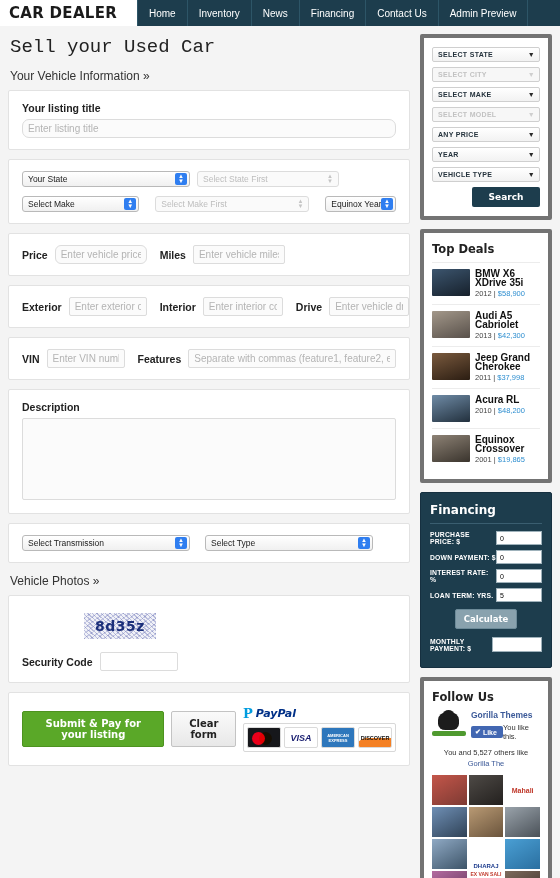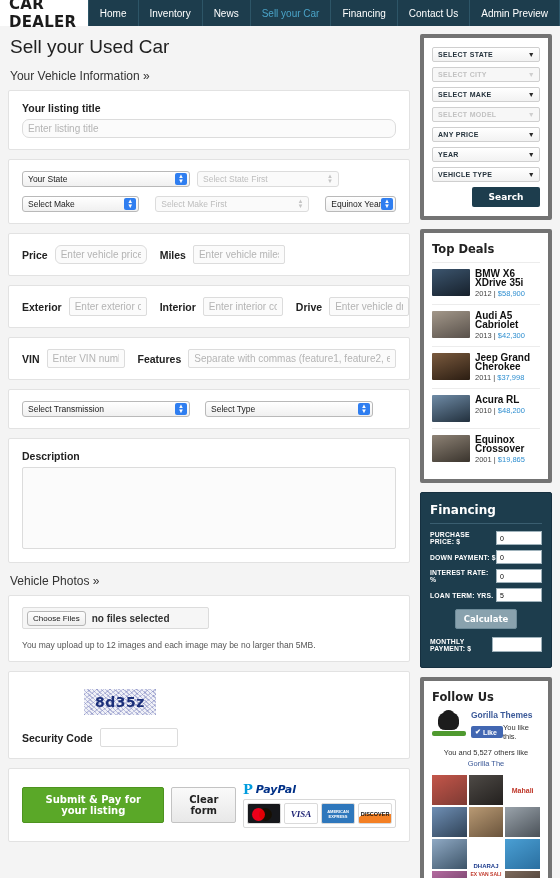--- a/index.html
+++ b/index.html
@@ -34,21 +34,21 @@
   .nav a:first-child { border-left:1px solid #2d5567; }
   .nav a.active { color:#4aa3c7; }
 
   
   .body-wrap { display:flex; padding:0; }
   .col-main { width:420px; padding:8px 10px 0 8px; }
   .col-side { width:140px; padding:8px 8px 0 0; }
 
   .page-title {
     font-size:19px; font-weight:normal; color:#222;
-    margin:2px 0 11px 2px; font-family:Liberation Sans, sans-serif;
+    margin:2px 0 11px 2px; font-family:Liberation Mono, monospace;
   }
   .section-head {
     font-size:12px; color:#333; margin:0 0 7px 2px;
   }
   .card {
     background:#ffffff; border:1px solid #e2e2e2; border-radius:2px;
     margin-bottom:9px; padding:11px 13px;
   }
 
   label.fld-label { font-weight:bold; font-size:10.5px; color:#222; }
@@ -128,21 +128,21 @@
   .paypal { display:flex; align-items:center; gap:3px; justify-content:flex-start; margin-bottom:2px;}
   .pp-mark { font-size:13px; font-weight:bold; color:#009cde; font-family:"DejaVu Serif", serif; }
   .pp-txt { font-size:11px; font-weight:bold; color:#003087; font-family:"DejaVu Sans", sans-serif; font-style:italic;}
   .cards { display:flex; gap:3px; border:1px solid #d8d8d8; padding:3px; background:#fff; border-radius:2px;}
   .cbox { width:34px; height:21px; border:1px solid #dadada; border-radius:2px; background:#fff;
           display:flex; align-items:center; justify-content:center; overflow:hidden; position:relative;}
   .mc { background:#16171b; }
   .mc .c1,.mc .c2 { position:absolute; width:13px; height:13px; border-radius:50%; top:4px;}
   .mc .c1 { background:#eb001b; left:4px; }
   .mc .c2 { background:#f79e1b; left:11px; mix-blend-mode:multiply; }
-  .visa { color:#1a1f71; font-weight:bold; font-style:italic; font-size:9px; font-family:Liberation Serif, serif;}
+  .visa { color:#1a1f71; font-weight:bold; font-style:italic; font-size:9px; font-family:Liberation Sans, sans-serif;}
   .amex { background:#2e77bc; color:#fff; font-size:4px; text-align:center; line-height:5px; padding:2px; font-weight:bold;}
   .disc { background:#fff; position:relative; }
   .disc .dt { font-size:5.5px; font-weight:bold; color:#111; z-index:2; }
   .disc .swoosh { position:absolute; bottom:0; right:0; width:34px; height:9px;
                   background:#f48024; border-radius:14px 0 0 0;}
 
   
   .side-card {
     background:#fff; border:4px solid #737373; border-radius:2px;
     margin-bottom:9px; padding:9px 8px;
@@ -206,21 +206,20 @@
 <body>
 
 <div class="page">
 
   <div class="header">
     <div class="brand">CAR DEALER</div>
     <div class="nav">
       <a href="#">Home</a>
       <a href="#">Inventory</a>
       <a href="#">News</a>
-      <a href="#" class="active">Sell your Car</a>
       <a href="#">Financing</a>
       <a href="#">Contact Us</a>
       <a href="#">Admin Preview</a>
     </div>
   </div>
 
   <div class="body-wrap">
 
     <div class="col-main">
 
@@ -282,46 +281,39 @@
       <div class="card">
         <div class="row">
           <label class="fld-label">VIN</label>
           <input class="txt" style="width: 78px;" placeholder="Enter VIN number">
           <label class="fld-label" style="margin-left:6px">Features</label>
           <input class="txt" style="width: 218px;" placeholder="Separate with commas (feature1, feature2, etc)">
         </div>
       </div>
 
       <div class="card">
+        <span class="fld-title">Description</span>
+        <textarea class="ta" style=""></textarea>
+      </div>
+
+      <div class="card">
         <div class="row">
           <div class="sel" style="width:168px">
             <span>Select Transmission</span>
             <span class="arrow">▲<br>▼</span>
           </div>
           <div class="sel" style="width:168px;margin-left:8px">
             <span>Select Type</span>
             <span class="arrow">▲<br>▼</span>
           </div>
         </div>
       </div>
 
-      <div class="card">
-        <span class="fld-title">Description</span>
-        <textarea class="ta" style=""></textarea>
-      </div>
-
       <div class="section-head" style="margin-top:11px">Vehicle Photos »</div>
 
-      <div class="card">
-        <div class="file-box">
-          <span class="file-btn">Choose Files</span>
-          <span class="file-txt">no files selected</span>
-        </div>
-        <div class="hint">You may upload up to 12 images and each image may be no larger than 5MB.</div>
-      </div>
 
       <div class="card">
         <div class="captcha">8d35z</div>
         <div class="row" style="margin-top:13px">
           <label class="fld-label">Security Code</label>
           <input class="txt" style="width: 78px; background: rgb(255, 255, 255);">
         </div>
       </div>
 
       <div class="card" style="padding:13px">

